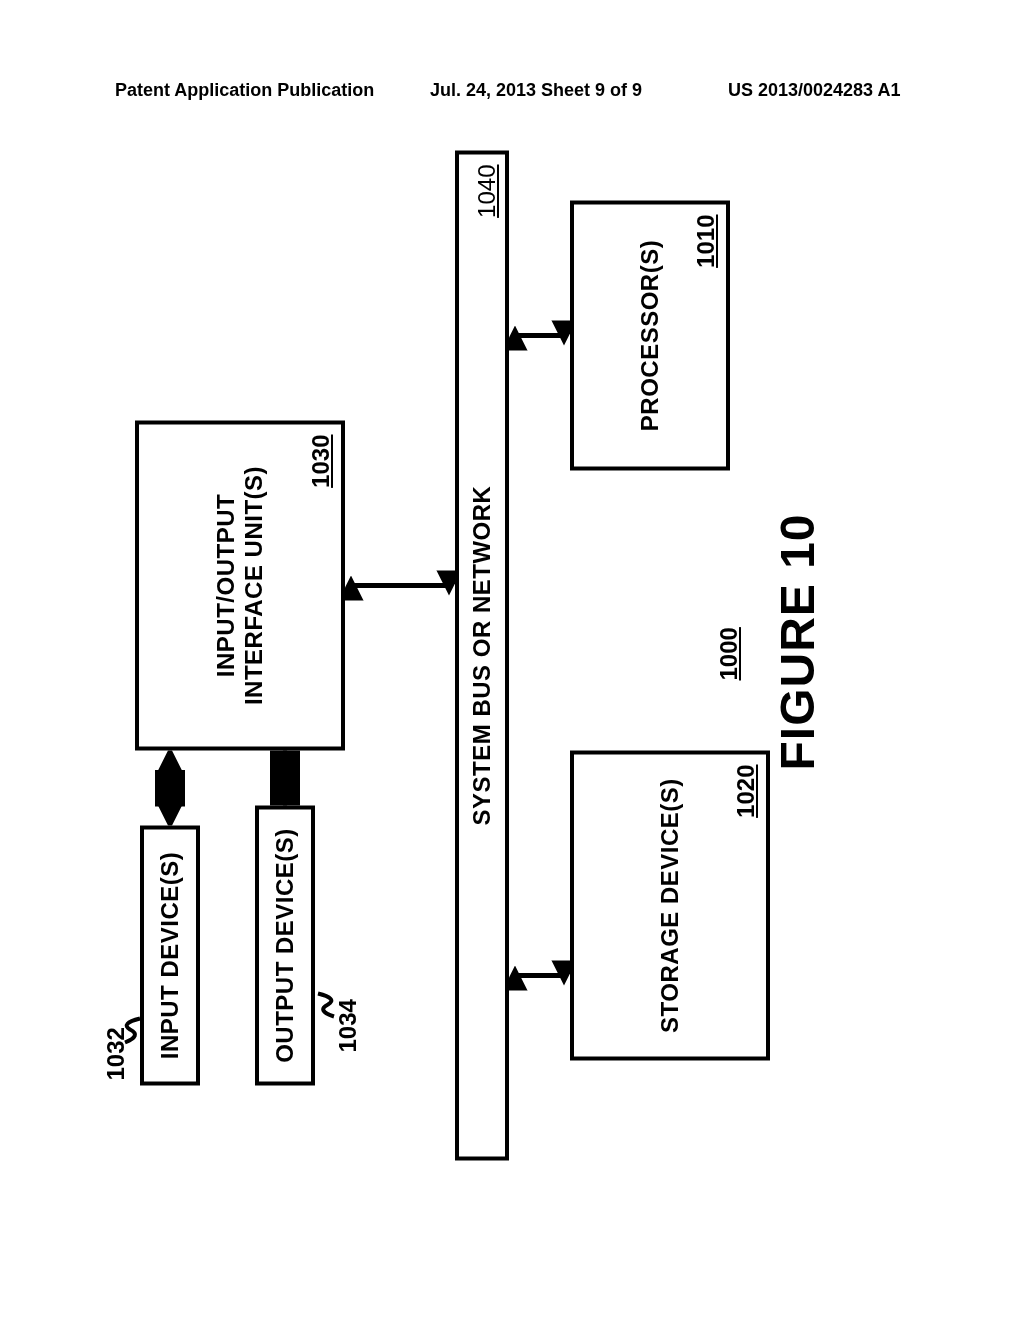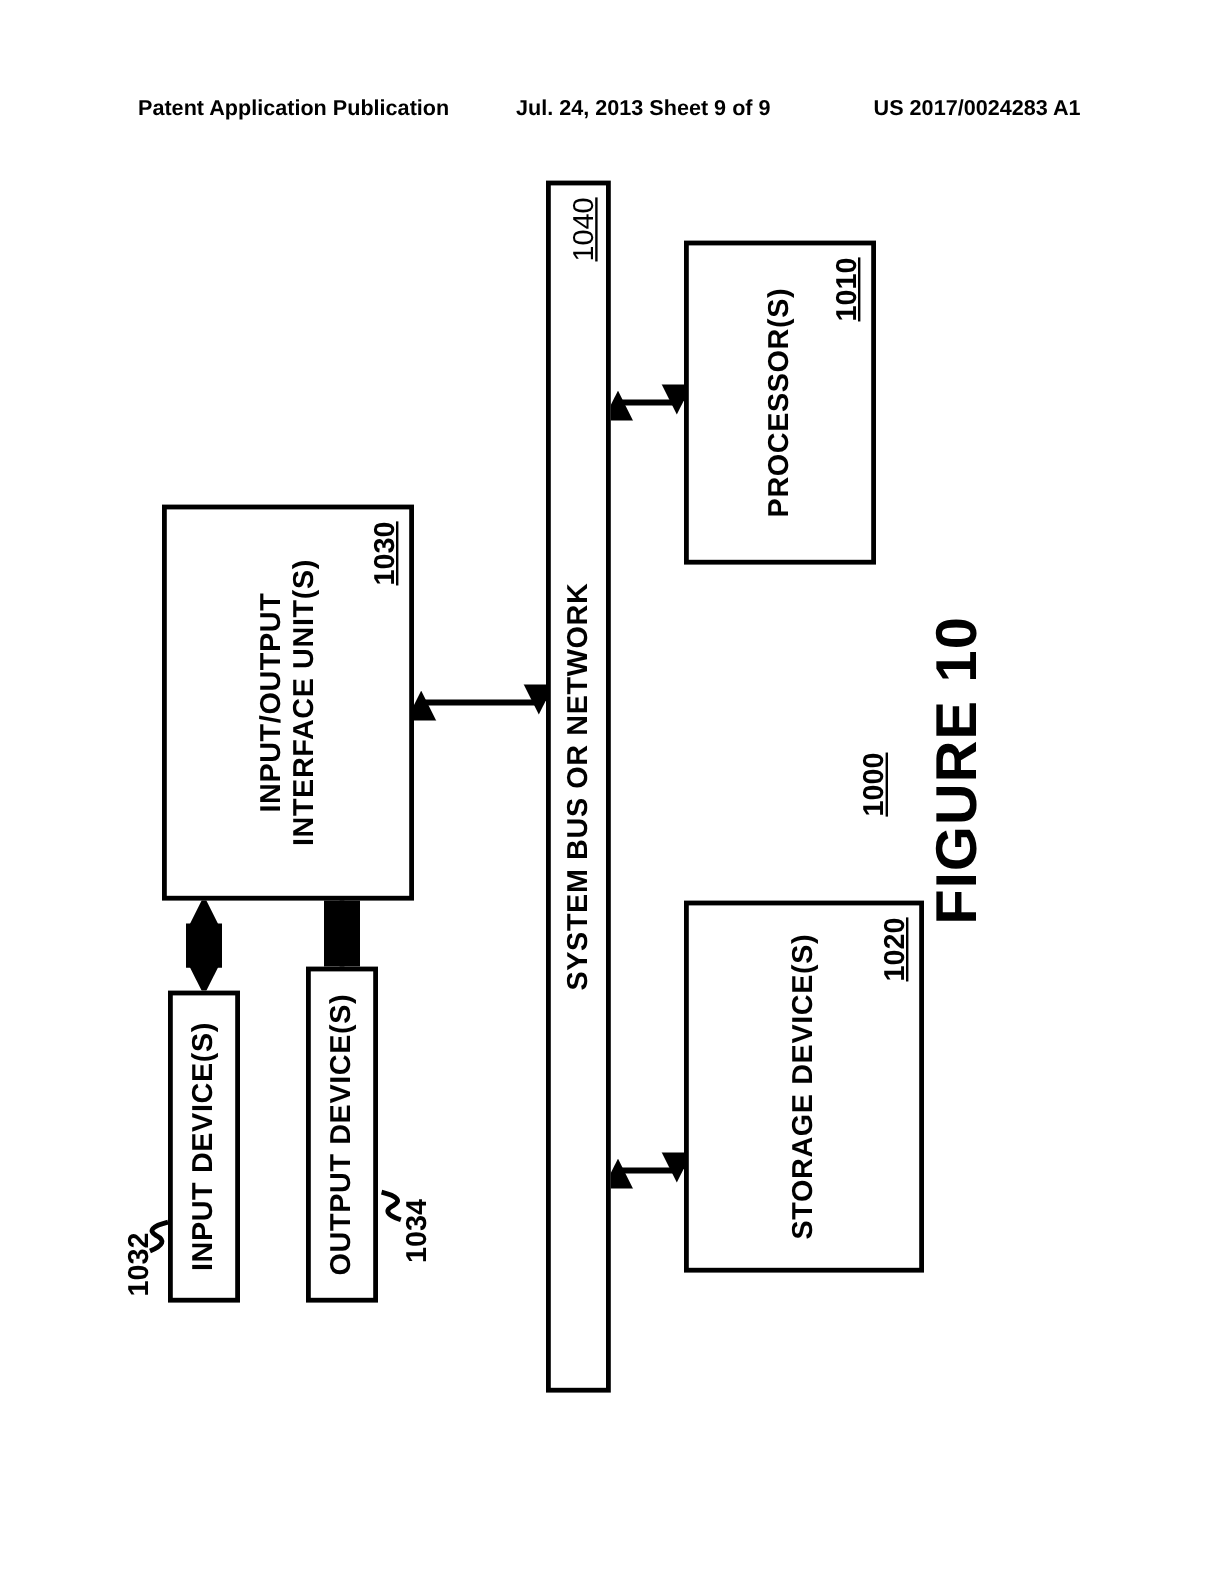--- a/index.html
+++ b/index.html
@@ -67,21 +67,21 @@
 
     
     .squig { position: absolute; }
   </style>
 </head>
 <body>
 
 <div class="hdr">
   <span style="left:115px">Patent Application Publication</span>
   <span style="left:430px">Jul. 24, 2013  Sheet 9 of 9</span>
-  <span style="left:728px">US 2017/0024283 A1</span>
+  <span style="left:728px">US 2013/0024283 A1</span>
 </div>
 
 <div class="stage">
   <div class="stage-inner">
 
     <div class="bus" style="left:0px; top:335px; width:1010px; height:54px;">
       <span class="lbl">SYSTEM BUS OR NETWORK</span>
       <span class="ref-br">1040</span>
     </div>
 

